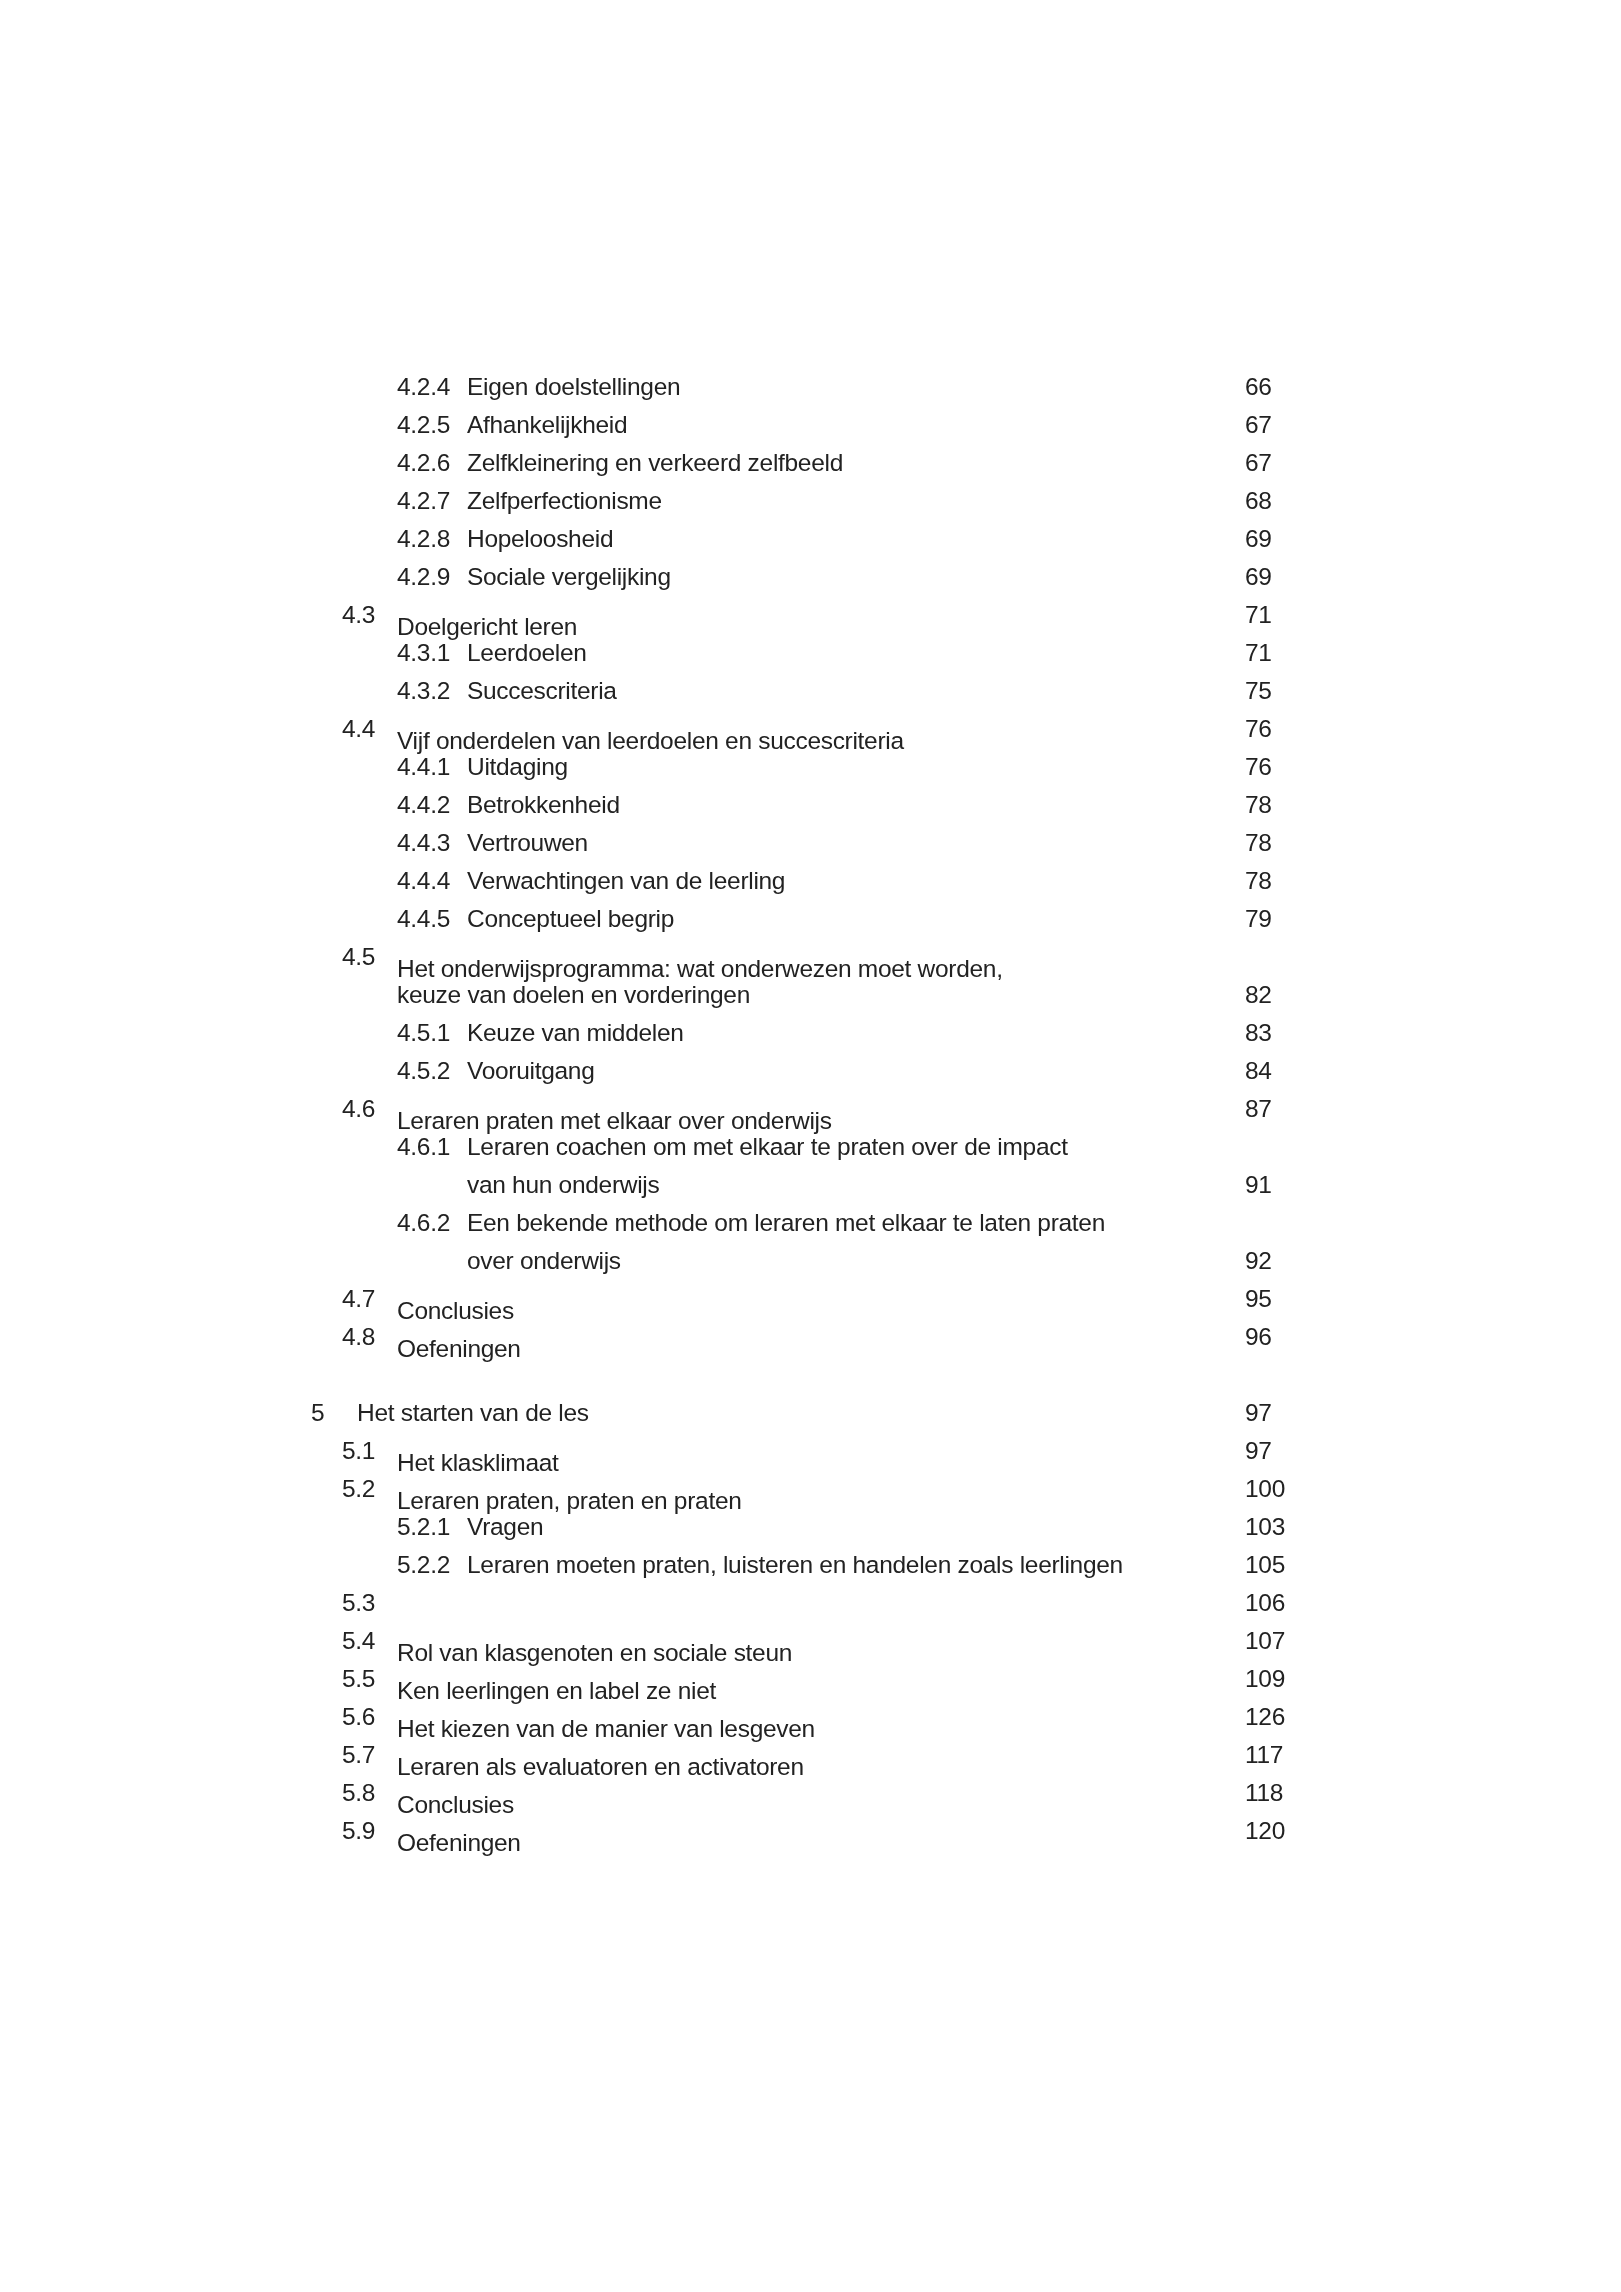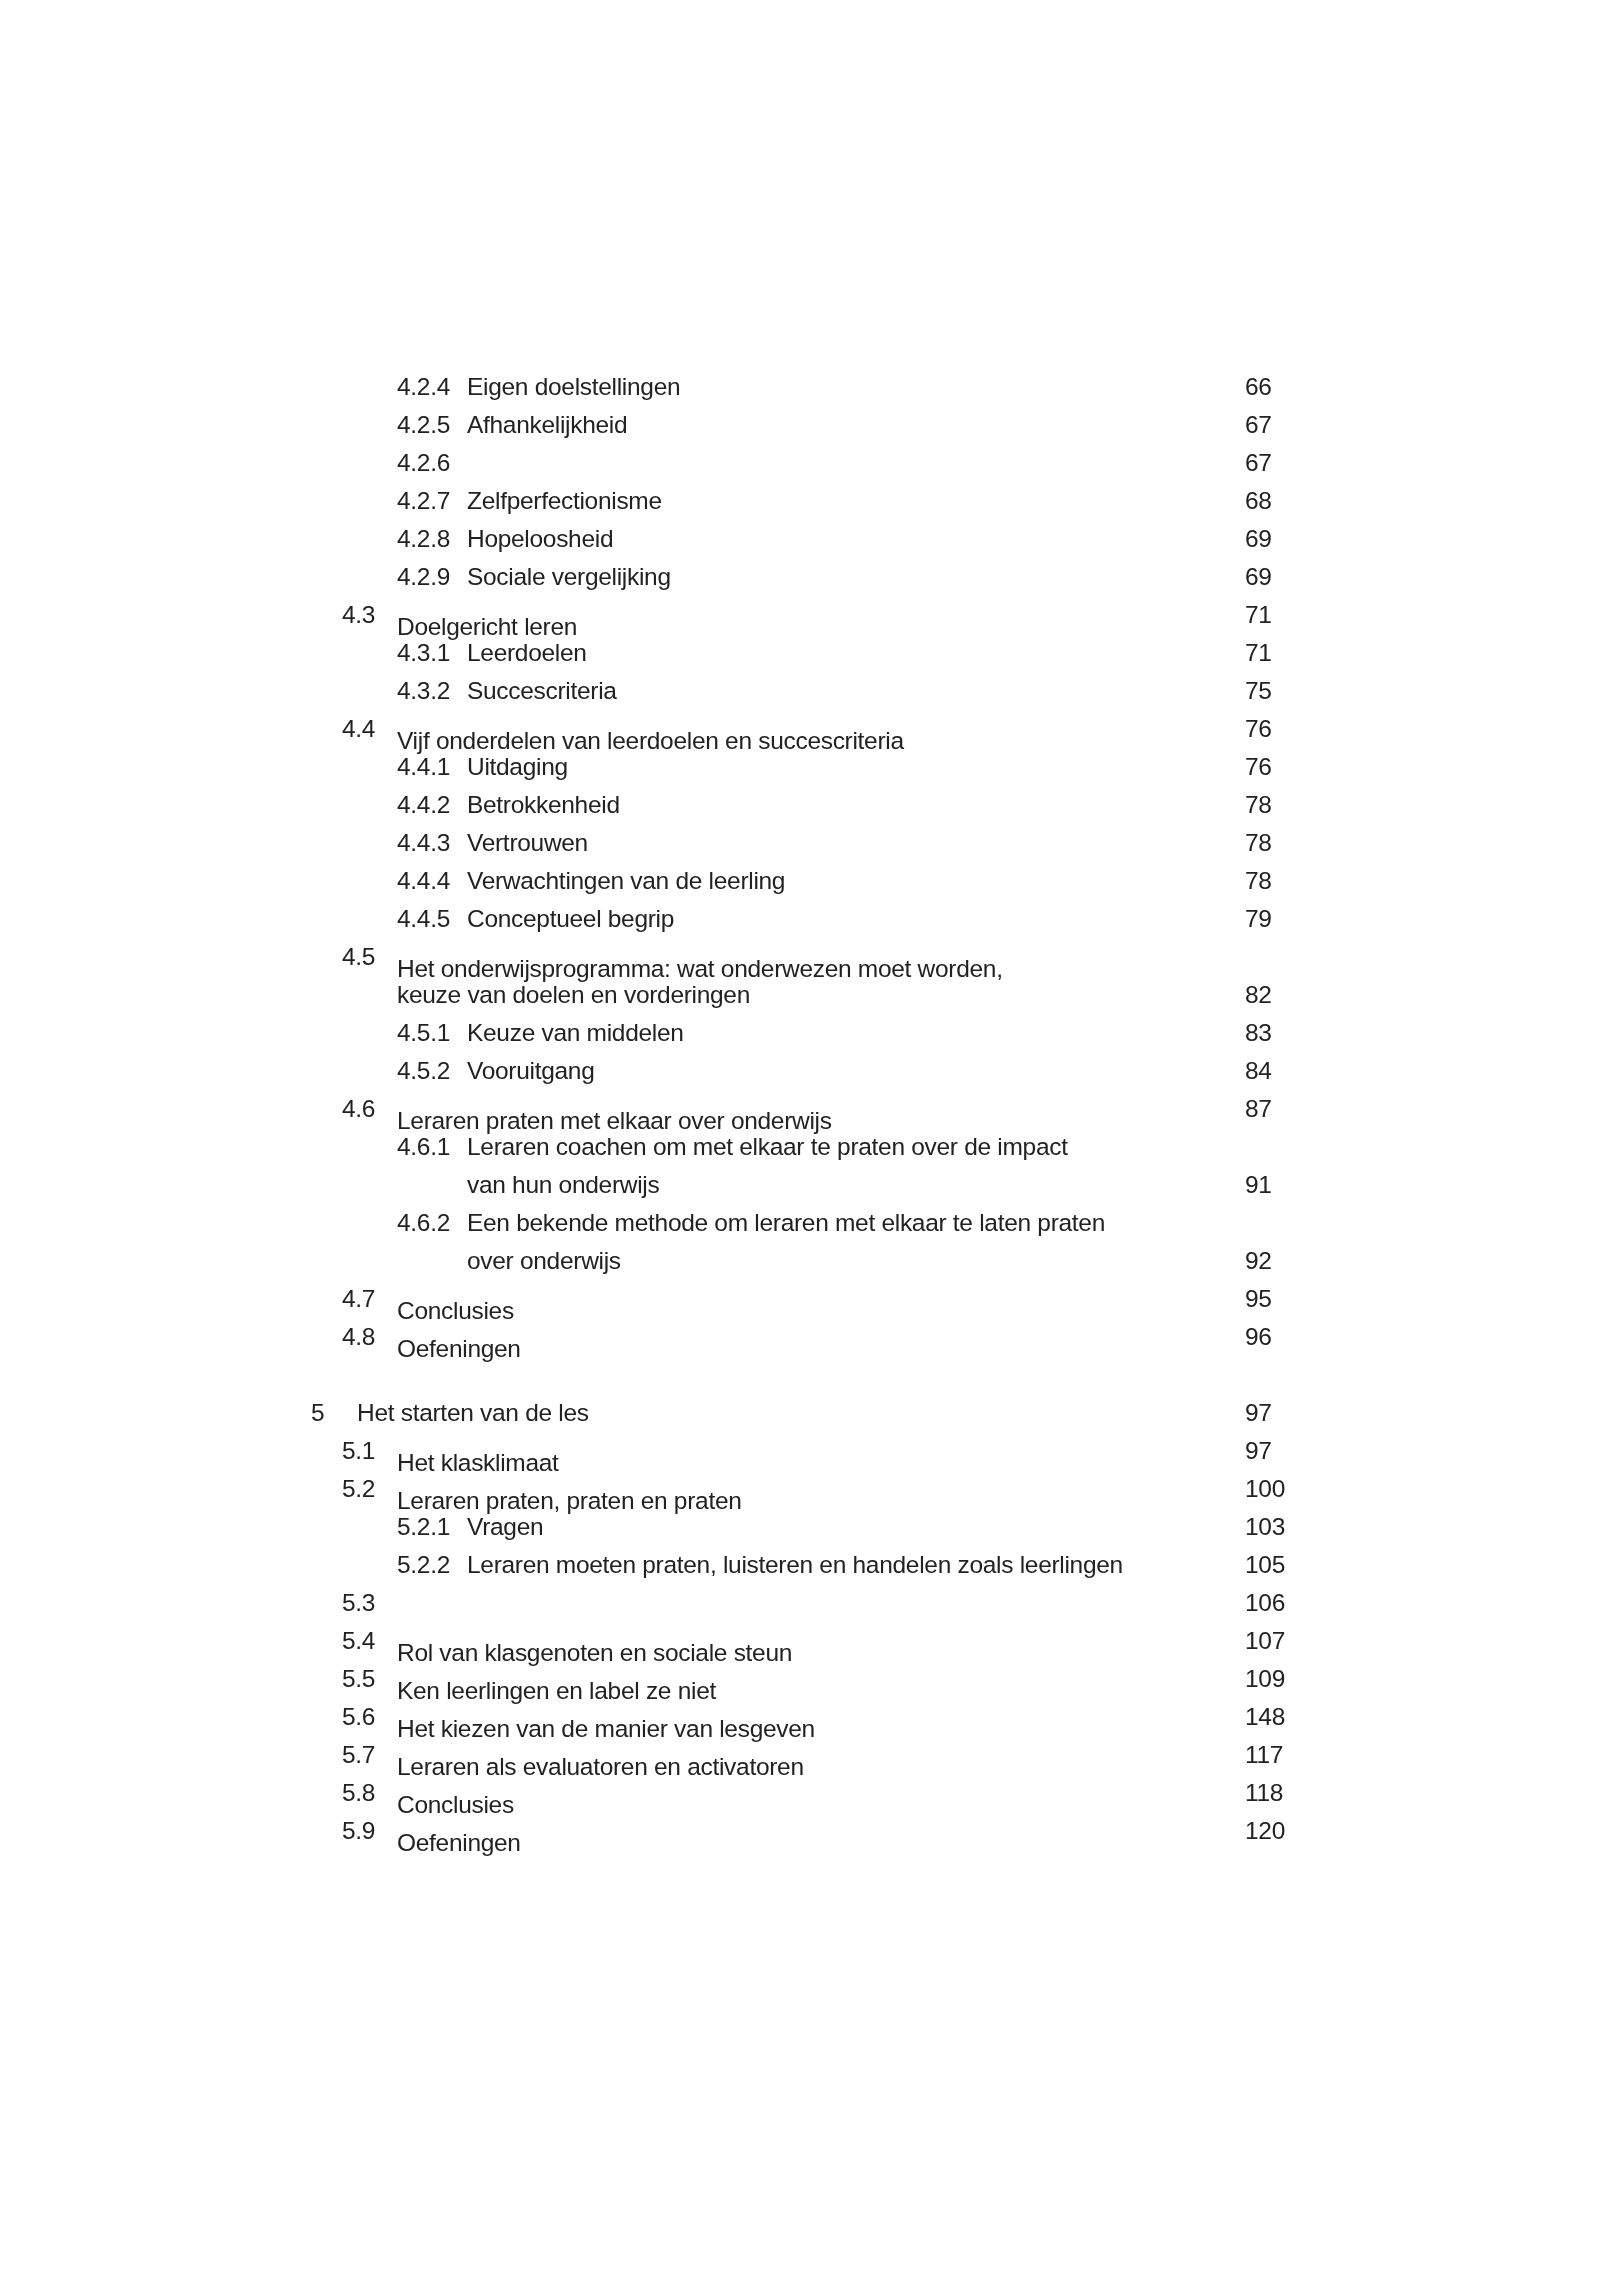--- a/index.html
+++ b/index.html
@@ -30,20 +30,21 @@
       <span class="title">Eigen doelstellingen</span>
       <span class="page">66</span>
     </div>
     <div class="row lv2">
       <span class="num">4.2.5</span>
       <span class="title">Afhankelijkheid</span>
       <span class="page">67</span>
     </div>
     <div class="row lv2">
       <span class="num">4.2.6</span>
+      <span class="title">Zelfkleinering en verkeerd zelfbeeld</span>
       <span class="page">67</span>
     </div>
     <div class="row lv2">
       <span class="num">4.2.7</span>
       <span class="title">Zelfperfectionisme</span>
       <span class="page">68</span>
     </div>
     <div class="row lv2">
       <span class="num">4.2.8</span>
       <span class="title">Hopeloosheid</span>
@@ -190,21 +191,21 @@
       <span class="page">107</span>
     </div>
     <div class="row lv1">
       <span class="num">5.5</span>
       <span class="title">Ken leerlingen en label ze niet</span>
       <span class="page">109</span>
     </div>
     <div class="row lv1">
       <span class="num">5.6</span>
       <span class="title">Het kiezen van de manier van lesgeven</span>
-      <span class="page">148</span>
+      <span class="page">126</span>
     </div>
     <div class="row lv1">
       <span class="num">5.7</span>
       <span class="title">Leraren als evaluatoren en activatoren</span>
       <span class="page">117</span>
     </div>
     <div class="row lv1">
       <span class="num">5.8</span>
       <span class="title">Conclusies</span>
       <span class="page">118</span>

